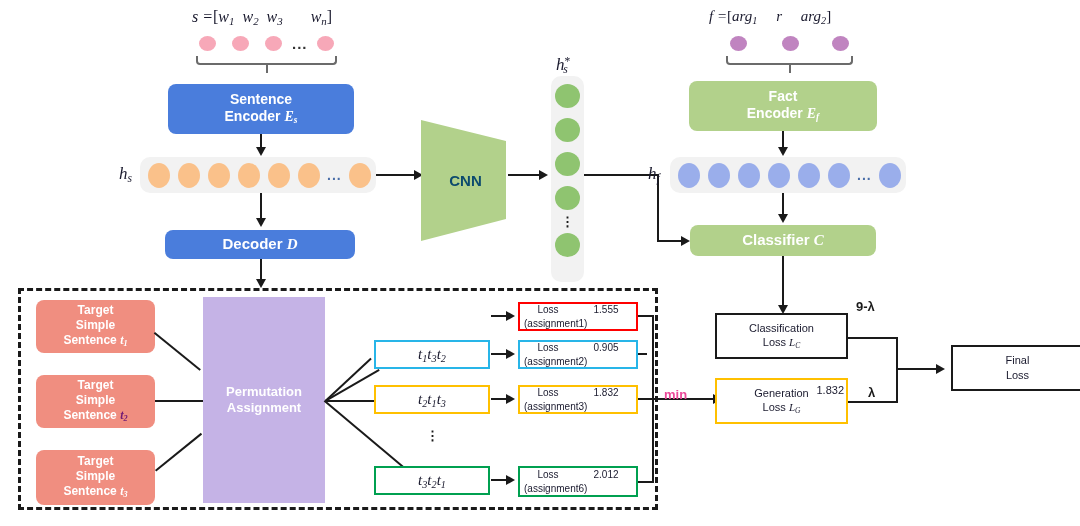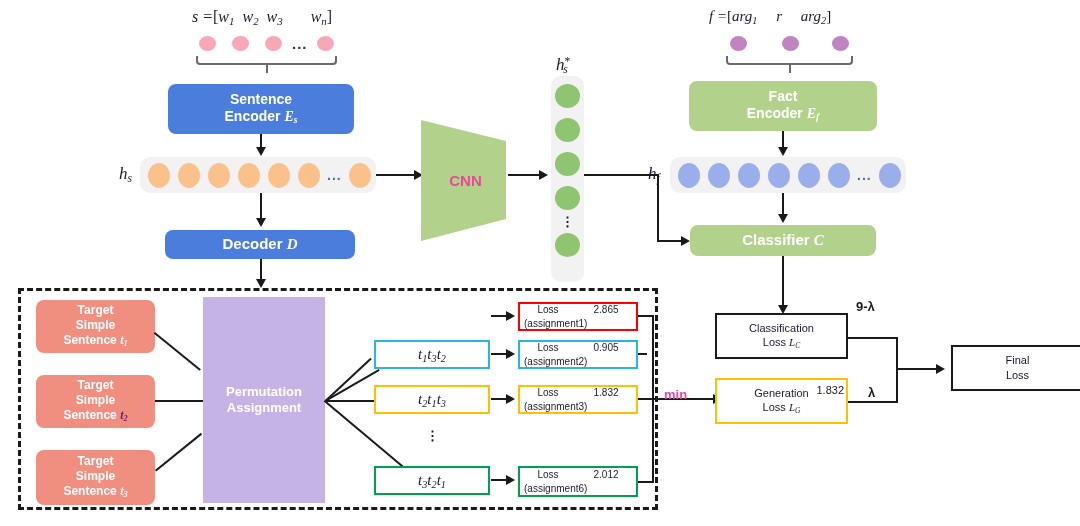--- a/index.html
+++ b/index.html
@@ -92,21 +92,21 @@
 
   <div class="abs modbox blue" style="left:165px;top:230px;width:190px;height:29px;font-size:15px;">
     <div><span>Decoder</span> <span class="mathlabel" style="color:#fff;font-weight:bold;">D</span></div>
   </div>
   <div class="abs ln lnv" style="left:260px;top:259px;height:22px;"></div>
   <div class="abs arrowhead ar-down" style="left:256px;top:279px;"></div>
 
   <svg class="abs" style="left:418px;top:115px;width:95px;height:130px;" viewBox="0 0 95 130">
     <polygon points="3,5 88,26 88,104 3,126" fill="#b2d18b"></polygon>
   </svg>
-  <div class="abs" style="left:418px;top:115px;width:95px;height:130px;display:flex;align-items:center;justify-content:center;color:#ec4899;font-size:15px;font-weight:600;">CNN</div>
+  <div class="abs" style="left:418px;top:115px;width:95px;height:130px;display:flex;align-items:center;justify-content:center;color:#0c4a6e;font-size:15px;font-weight:600;">CNN</div>
 
   <div class="abs ln lnh" style="left:508px;top:174px;width:34px;"></div>
   <div class="abs arrowhead ar-right" style="left:539px;top:170px;"></div>
 
   <div class="abs mathlabel" style="left:556px;top:55px;font-size:17px;"><span>h</span><span class="sup">*</span><span class="sub" style="margin-left:-7px;">s</span></div>
   <div class="abs strip" style="left:551px;top:76px;width:33px;height:206px;flex-direction:column;justify-content:flex-start;">
     <div class="dot" style="margin-top:8px;width:25px;height:24px;background:#8fc470;"></div>
     <div class="dot" style="margin-top:10px;width:25px;height:24px;background:#8fc470;"></div>
     <div class="dot" style="margin-top:10px;width:25px;height:24px;background:#8fc470;"></div>
     <div class="dot" style="margin-top:10px;width:25px;height:24px;background:#8fc470;"></div>
@@ -185,21 +185,21 @@
   <div class="diag" style="left:325px;top:400px;width:62px;transform:rotate(-43deg);"></div>
   <div class="diag" style="left:325px;top:400px;width:62px;transform:rotate(-30deg);"></div>
   <div class="diag" style="left:325px;top:400px;width:50px;"></div>
   <div class="diag" style="left:325px;top:400px;width:110px;transform:rotate(40deg);"></div>
 
   <div class="abs ln lnh" style="left:491px;top:315px;width:17px;"></div>
   <div class="abs arrowhead ar-right" style="left:506px;top:311px;"></div>
   <div class="abs obox" style="left:518px;top:302px;width:120px;height:29px;border:2px solid #ff0000;flex-direction:column;font-size:10px;justify-content:center;">
     <div style="display:flex;width:100%;justify-content:space-around;">
         <span>Loss</span>
-        <span>2.865</span>
+        <span>1.555</span>
       </div>
     <div style="align-self:flex-start;margin-left:4px;">(assignment1)</div>
   </div>
 
   <div class="abs obox" style="left:374px;top:340px;width:116px;height:29px;border:2px solid #28b5e8;">
     <span class="mathlabel" style="font-size:15px;"><span>t</span><span class="sub">1</span><span>t</span><span class="sub">3</span><span>t</span><span class="sub">2</span></span>
   </div>
   <div class="abs ln lnh" style="left:491px;top:353px;width:17px;"></div>
   <div class="abs arrowhead ar-right" style="left:506px;top:349px;"></div>
   <div class="abs obox" style="left:518px;top:340px;width:120px;height:29px;border:2px solid #28b5e8;flex-direction:column;font-size:10px;justify-content:center;">

